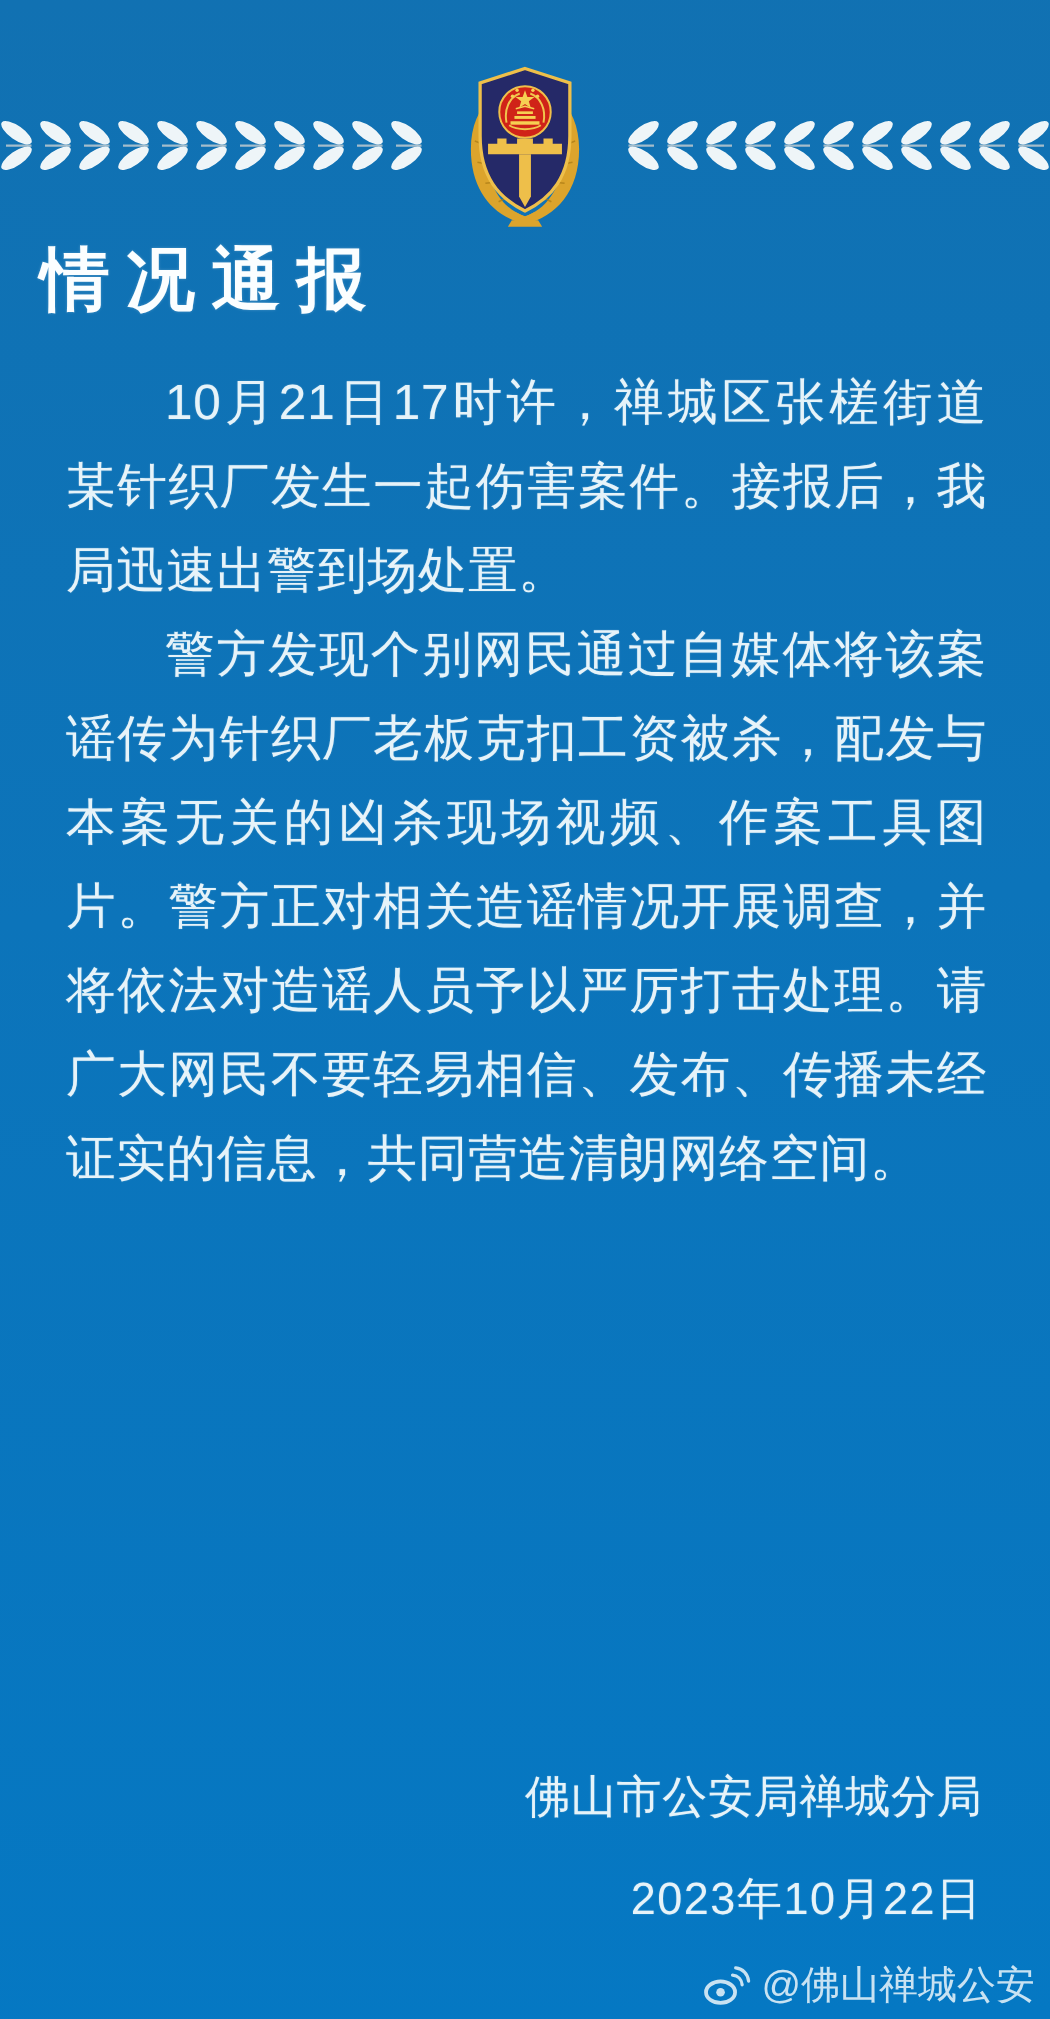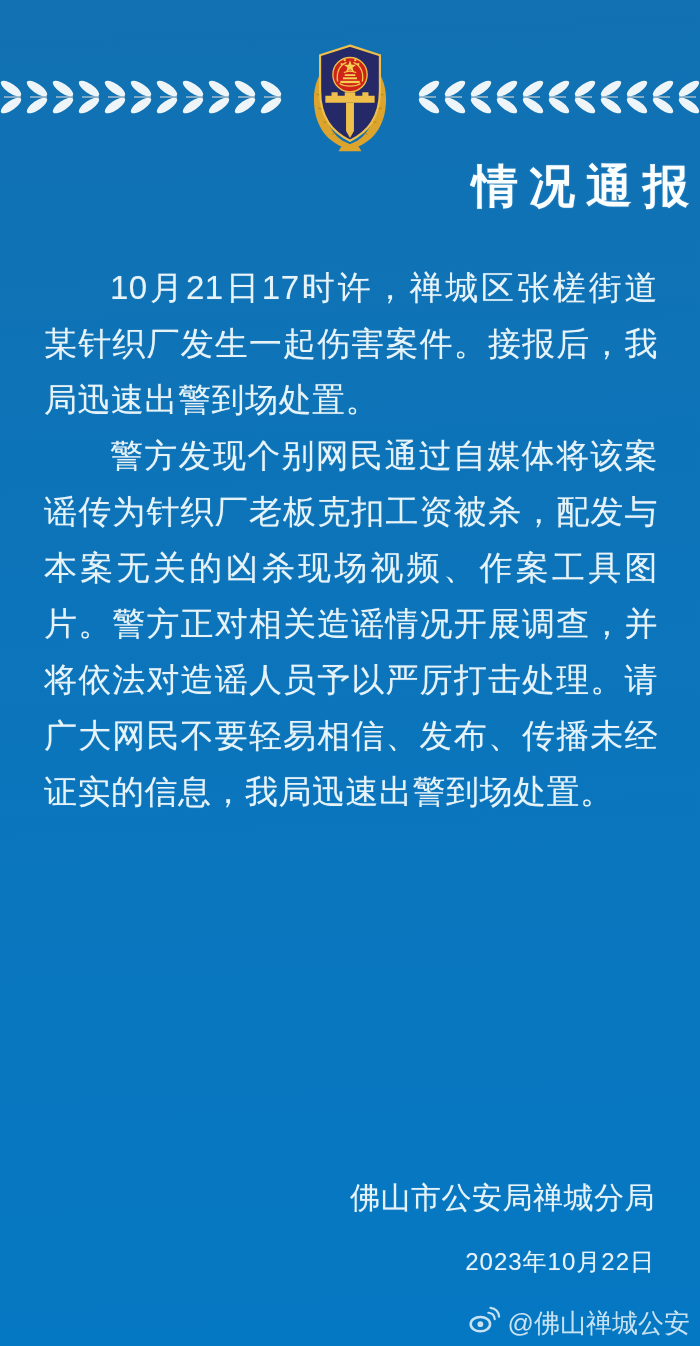--- a/index.html
+++ b/index.html
@@ -26,56 +26,56 @@
   .deco-left  { left: 0; }
   .deco-right { right: 0; }
   .leaf { fill: var(--decoration-leaf, #eef5f8); }
   .stem { stroke: #a4bdcb; stroke-width: 1.5; }
   .badge { position: absolute; left: 50%; top: 0; transform: translateX(-50%); }
 
   .title {
     position: absolute;
     top: 156px; left: 0; right: 0;
     margin: 0;
-    text-align: right;
+    text-align: left;
     font-size: 46px;
     font-weight: 600;
     letter-spacing: 11px;
     padding-left: 27px;
     color: var(--title-text, #fbfeff);
     text-shadow: 0 0 2px rgba(255,255,255,0.25);
   }
 
   .body-text {
     position: absolute;
-    top: 260px; left: 44px; right: 42px;
+    top: 240px; left: 44px; right: 42px;
     color: var(--body-text, #e6f3f9);
     font-size: 33px;
     line-height: 56px;
     letter-spacing: 0.5px;
     text-align: justify;
     text-shadow: 0 0 1px rgba(230,245,252,0.4);
   }
   .body-text p { margin: 0; text-indent: 2em; }
 
   .footer {
     position: absolute;
     top: 1178px; right: 45px;
     text-align: right;
     color: var(--body-text, #e6f3f9);
     text-shadow: 0 0 1px rgba(230,245,252,0.4);
   }
   .footer .issuer { font-size: 30px; letter-spacing: 0.5px; }
-  .footer .date   { font-size: 24px; margin-top: 27px; letter-spacing: 1px; }
+  .footer .date   { font-size: 30px; margin-top: 27px; letter-spacing: 1px; }
 
   .watermark {
     position: absolute;
     right: 10px; bottom: 5px;
     display: flex;
-    align-items: flex-start;
+    align-items: center;
     gap: 7px;
     color: var(--watermark-text, #d9ecf7);
     opacity: 0.92;
     font-size: 26px;
   }
   .watermark svg { display: block; }
 </style>
 </head>
 <body>
 
@@ -166,21 +166,21 @@
         <use href="#lpR" x="234"></use>
           <use href="#lpR" x="260"></use>
       </g>
     </svg>
   </div>
 
   <h1 class="title">情况通报</h1>
 
   <div class="body-text">
     <p>10月21日17时许，禅城区张槎街道某针织厂发生一起伤害案件。接报后，我局迅速出警到场处置。</p>
-    <p>警方发现个别网民通过自媒体将该案谣传为针织厂老板克扣工资被杀，配发与本案无关的凶杀现场视频、作案工具图片。警方正对相关造谣情况开展调查，并将依法对造谣人员予以严厉打击处理。请广大网民不要轻易相信、发布、传播未经证实的信息，我局迅速出警到场处置。</p>
+    <p>警方发现个别网民通过自媒体将该案谣传为针织厂老板克扣工资被杀，配发与本案无关的凶杀现场视频、作案工具图片。警方正对相关造谣情况开展调查，并将依法对造谣人员予以严厉打击处理。请广大网民不要轻易相信、发布、传播未经证实的信息，共同营造清朗网络空间。</p>
   </div>
 
   <div class="footer">
     <div class="issuer">佛山市公安局禅城分局</div>
     <div class="date">2023年10月22日</div>
   </div>
 
   <div class="watermark">
     <svg width="32" height="27" viewBox="0 0 38 31" xmlns="http://www.w3.org/2000/svg">
       <ellipse cx="13.5" cy="21" rx="11.5" ry="8.5" fill="none" stroke="currentColor" stroke-width="3"></ellipse>

